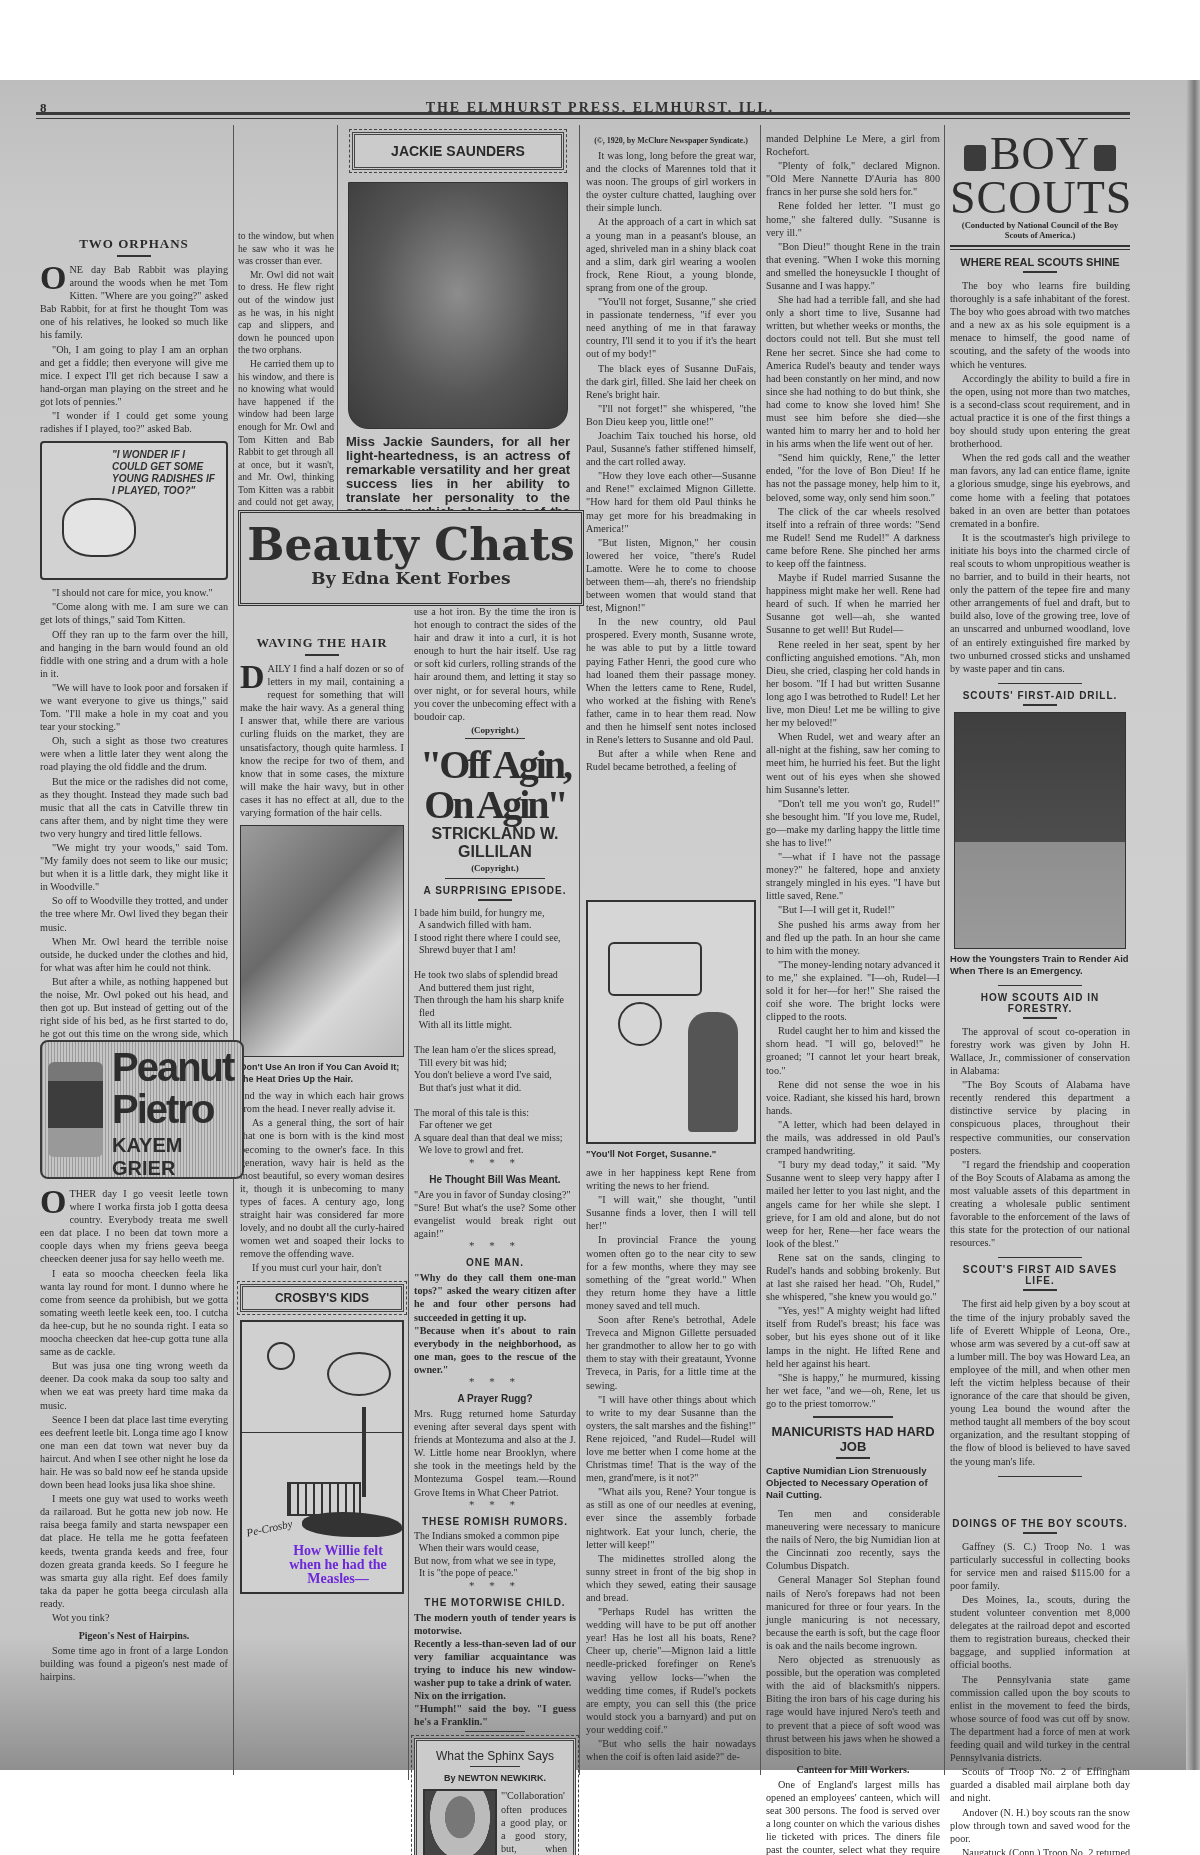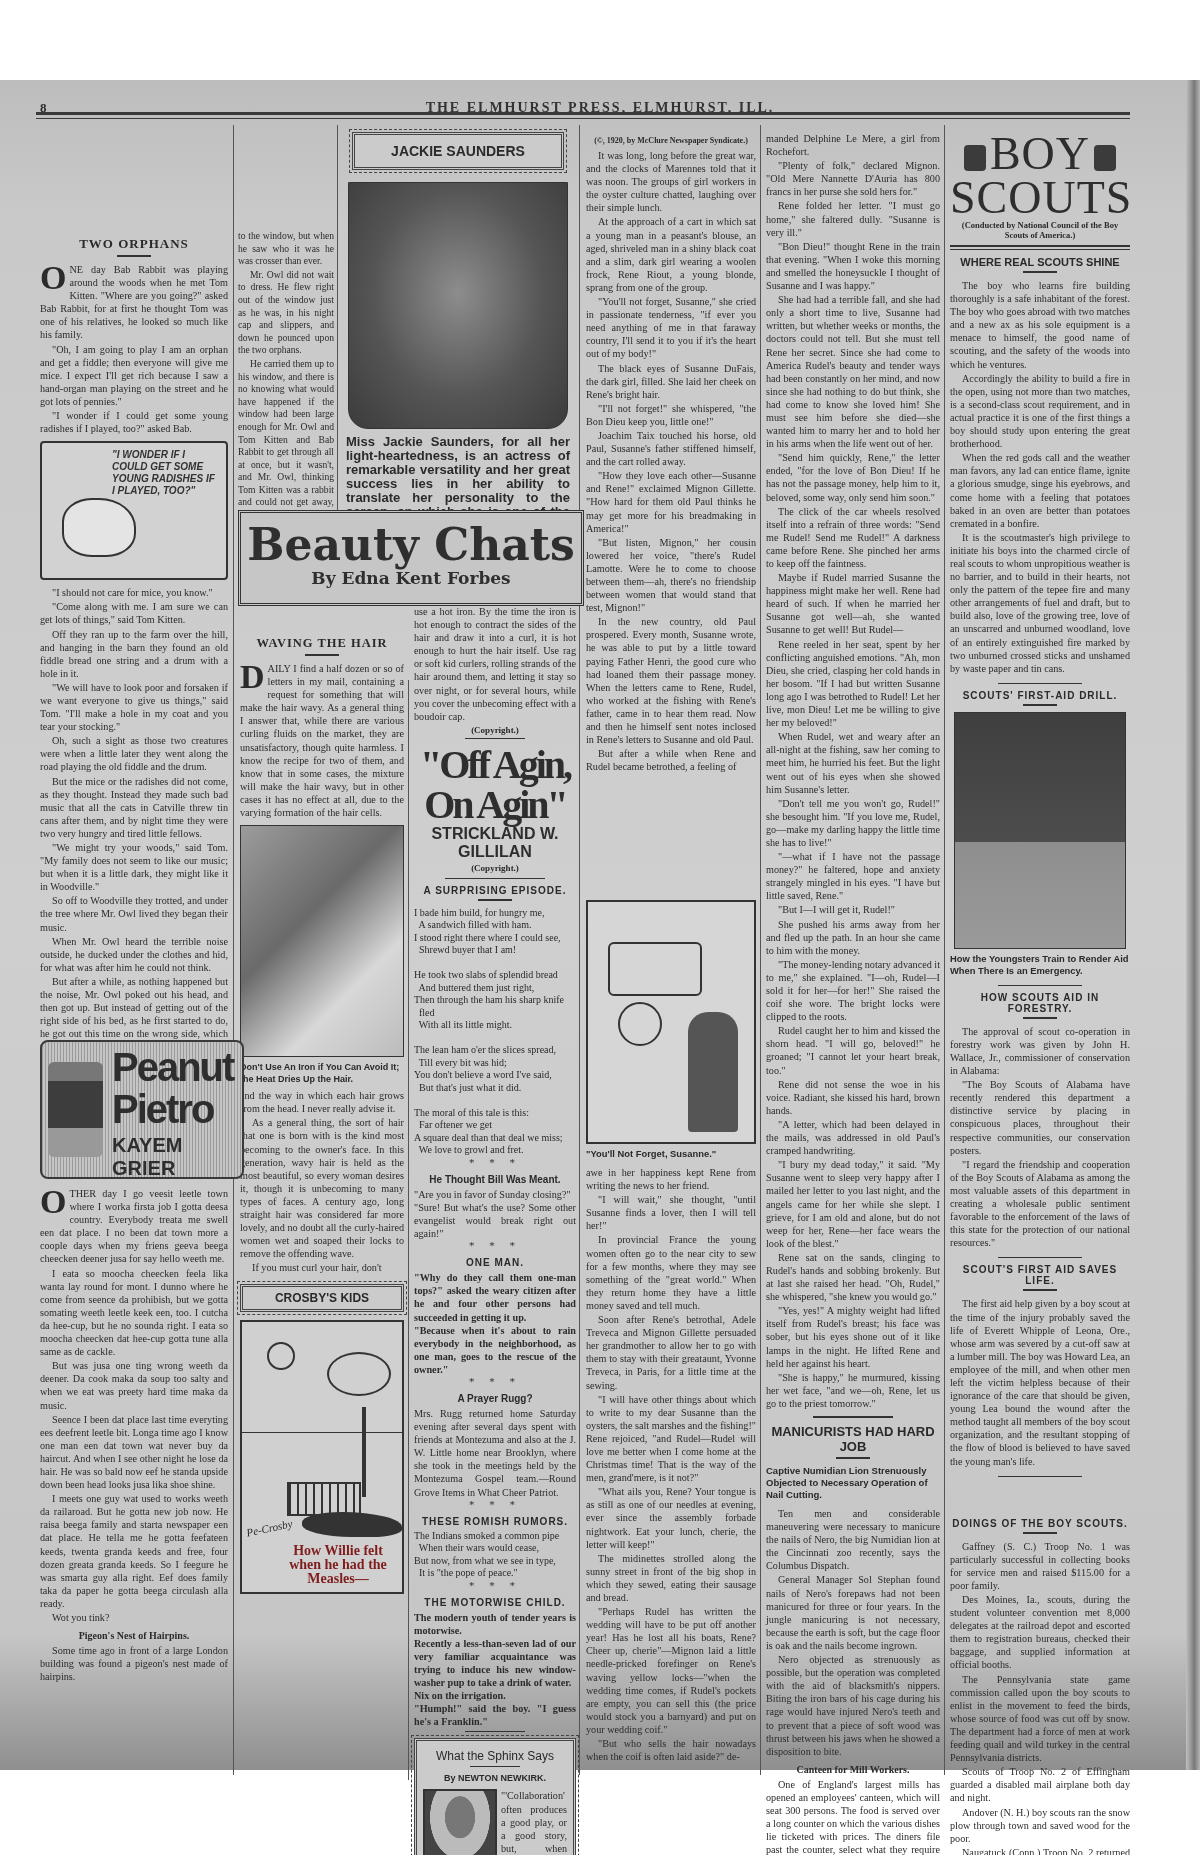--- a/index.html
+++ b/index.html
@@ -41,21 +41,21 @@
   .peanut .man{position:absolute;left:6px;top:20px;width:55px;height:95px;background:linear-gradient(180deg,#777 0 20%,#3d3d3d 20% 70%,#999 70%);border-radius:6px;}
   .offagin .t{font:bold 40px/40px "Liberation Serif",serif;text-align:center;letter-spacing:-3px;color:#2e2e2e;}
   .offagin .a{font:bold 16px "Liberation Sans",sans-serif;text-align:center;color:#2e2e2e;}
   .cartoon{border:2px solid #333;background:#d0d0d0;position:relative;}
   .sun{position:absolute;left:25px;top:20px;width:24px;height:24px;border:2px solid #333;border-radius:50%;}
   .cloud{position:absolute;left:85px;top:30px;width:60px;height:40px;border:2px solid #333;border-radius:50%;background:#d0d0d0;}
   .horizon{position:absolute;left:0;right:0;top:110px;height:1px;background:#333;}
   .palm{position:absolute;left:120px;top:85px;width:4px;height:90px;background:#333;}
   .bed{position:absolute;left:45px;top:160px;width:70px;height:30px;border:2px solid #333;background:repeating-linear-gradient(90deg,#333 0 2px,transparent 2px 8px);}
   .shadow{position:absolute;left:60px;top:190px;width:100px;height:25px;background:#333;border-radius:40% 60% 30% 50%;}
-  .measles{position:absolute;left:8px;bottom:6px;right:8px;font:bold 14px/14px "Liberation Serif",serif;text-align:center;color:#7f1d1d;margin-left:32px;}
+  .measles{position:absolute;left:8px;bottom:6px;right:8px;font:bold 14px/14px "Liberation Serif",serif;text-align:center;color:#6d28d9;margin-left:32px;}
 </style>
 </head>
 <body>
 
 <div class="paper">
   <div class="edge-right"></div>
 
   <div class="masthead">
     <span class="page-num">8</span>
     <div class="paper-title">THE ELMHURST PRESS, ELMHURST, ILL.</div>
@@ -80,21 +80,21 @@
       <p>"Oh, I am going to play I am an orphan and get a fiddle; then everyone will give me mice. I expect I'll get rich because I saw a hand-organ man playing on the street and he got lots of pennies."</p>
       <p>"I wonder if I could get some young radishes if I played, too?" asked Bab.</p>
     </div>
     <div style="height:135px;border:2px solid #333;border-radius:4px;margin:6px 0;background:#d2d2d2;position:relative;">
       <div style="position:absolute;left:70px;top:6px;width:105px;font:italic bold 10px/12px 'Liberation Sans',sans-serif;color:#333;">"I WONDER IF I COULD GET SOME YOUNG RADISHES IF I PLAYED, TOO?"</div>
       <div style="position:absolute;left:20px;top:55px;width:70px;height:55px;border:2px solid #333;border-radius:40% 50% 40% 40%;background:#e4e4e4;"></div>
     </div>
     <div class="body-text">
       <p>"I should not care for mice, you know."</p>
       <p>"Come along with me. I am sure we can get lots of things," said Tom Kitten.</p>
-      <p>Off they ran up to the farm over the hill, and hanging in the barn they found an old fiddle bread one string and a drum with a hole in it.</p>
+      <p>Off they ran up to the farm over the hill, and hanging in the barn would found an old fiddle with one string and a drum with a hole in it.</p>
       <p>"We will have to look poor and forsaken if we want everyone to give us things," said Tom. "I'll make a hole in my coat and you tear your stocking."</p>
       <p>Oh, such a sight as those two creatures were when a little later they went along the road playing the old fiddle and the drum.</p>
       <p>But the mice or the radishes did not come, as they thought. Instead they made such bad music that all the cats in Catville threw tin cans after them, and by night time they were two very hungry and tired little fellows.</p>
       <p>"We might try your woods," said Tom. "My family does not seem to like our music; but when it is a little dark, they might like it in Woodville."</p>
       <p>So off to Woodville they trotted, and under the tree where Mr. Owl lived they began their music.</p>
       <p>When Mr. Owl heard the terrible noise outside, he ducked under the clothes and hid, for what was after him he could not think.</p>
       <p>But after a while, as nothing happened but the noise, Mr. Owl poked out his head, and then got up. But instead of getting out of the right side of his bed, as he first started to do, he got out this time on the wrong side, which made him very cross.</p>
       <p>He ran to the window and threw it up with a bang, and Tom Kitten and Bab Rabbit were sure this time they were to get a mouse or a radish.</p>
       <p>Each held up his hat and said: "Pity two poor orphans and give us something."</p>
       <p>"I'll give you something," said Mr. Owl, for he was cross when he went</p>

